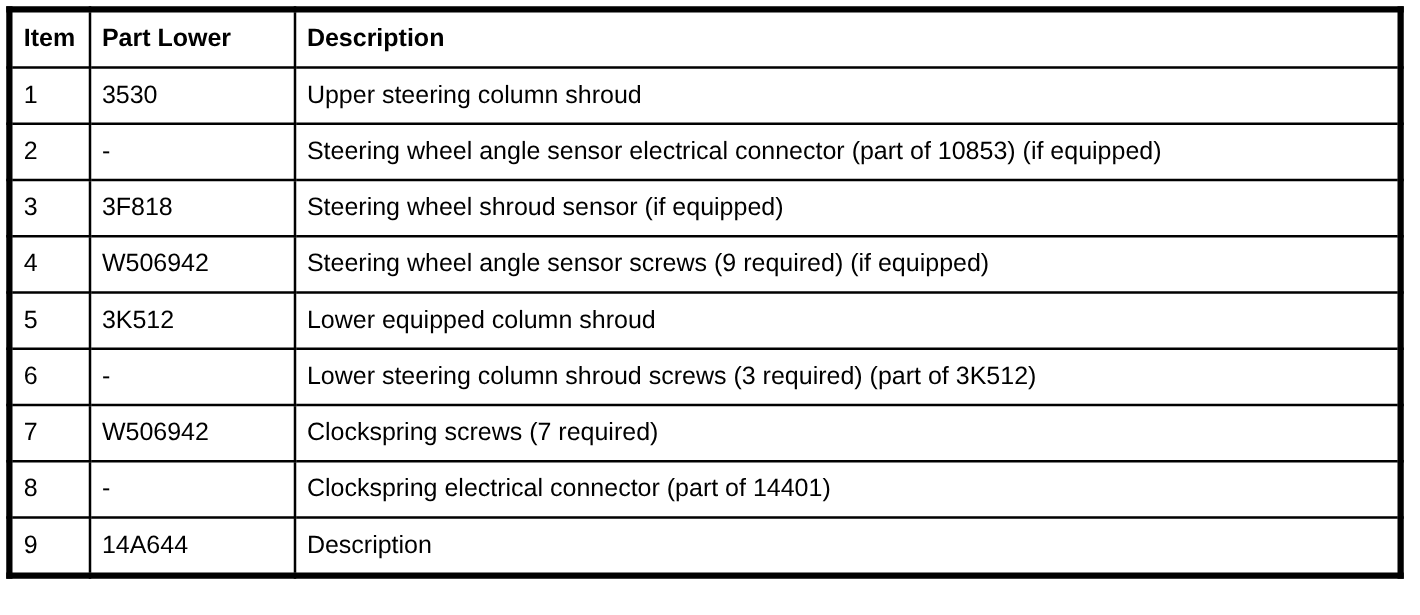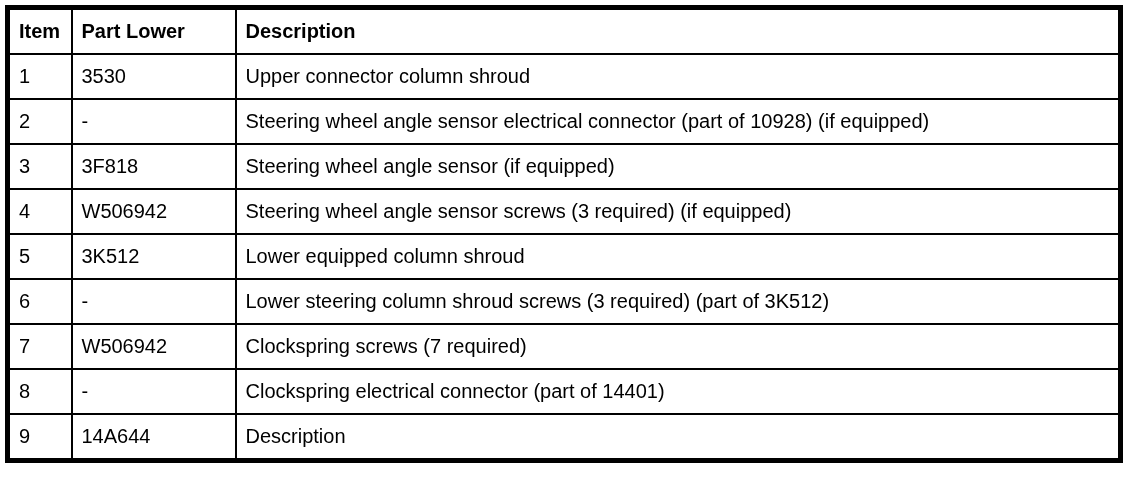--- a/index.html
+++ b/index.html
@@ -59,36 +59,36 @@
       <tr>
         <th>Item</th>
         <th>Part Lower</th>
         <th class="desc-header">Description</th>
       </tr>
     </thead>
     <tbody>
         <tr>
           <td>1</td>
           <td>3530</td>
-          <td>Upper connector column shroud</td>
+          <td>Upper steering column shroud</td>
         </tr>
         <tr>
           <td>2</td>
           <td>-</td>
-          <td>Steering wheel angle sensor electrical connector (part of 10928) (if equipped)</td>
+          <td>Steering wheel angle sensor electrical connector (part of 10853) (if equipped)</td>
         </tr>
         <tr>
           <td>3</td>
           <td>3F818</td>
-          <td>Steering wheel angle sensor (if equipped)</td>
+          <td>Steering wheel shroud sensor (if equipped)</td>
         </tr>
         <tr>
           <td>4</td>
           <td>W506942</td>
-          <td>Steering wheel angle sensor screws (3 required) (if equipped)</td>
+          <td>Steering wheel angle sensor screws (9 required) (if equipped)</td>
         </tr>
         <tr>
           <td>5</td>
           <td>3K512</td>
           <td>Lower equipped column shroud</td>
         </tr>
         <tr>
           <td>6</td>
           <td>-</td>
           <td>Lower steering column shroud screws (3 required) (part of 3K512)</td>

